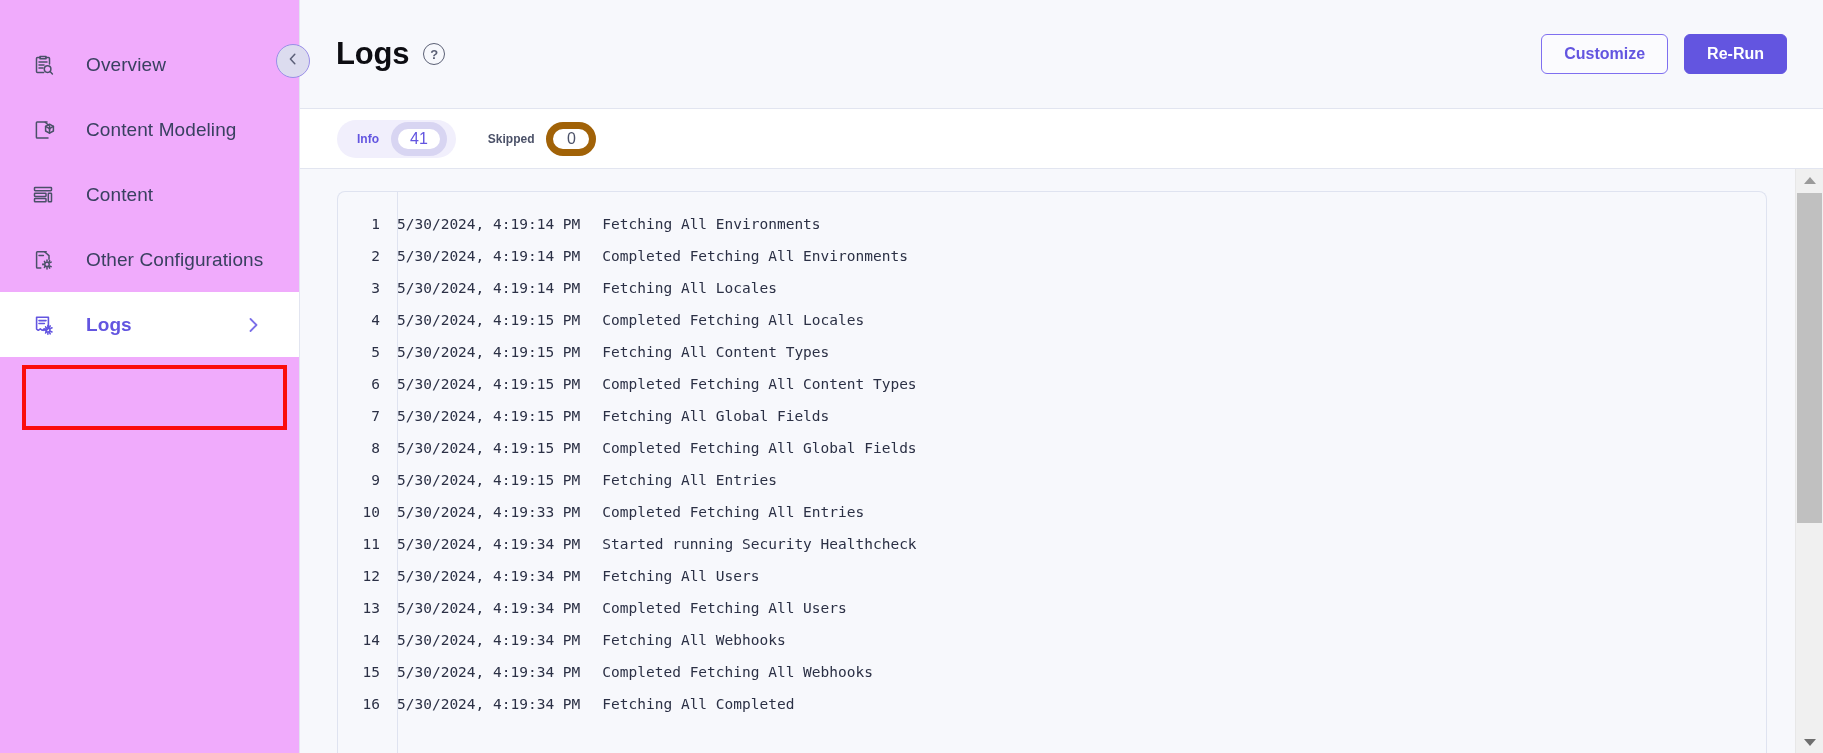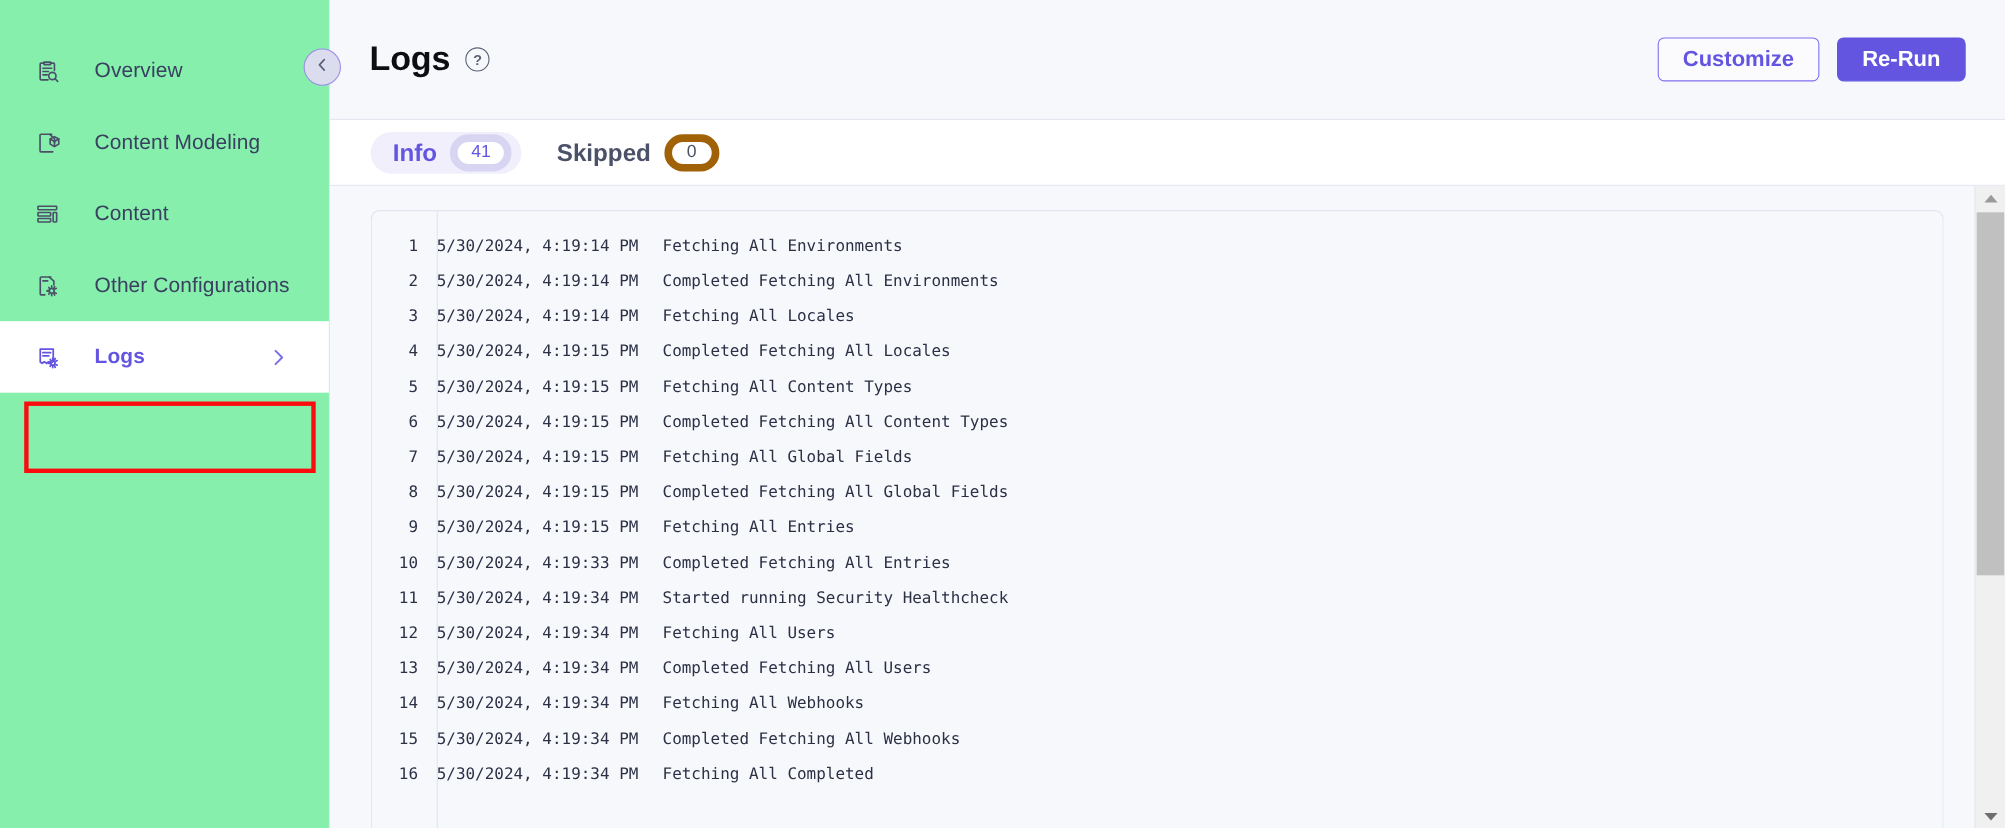--- a/index.html
+++ b/index.html
@@ -20,21 +20,21 @@
     height: 753px;
     display: flex;
     background: #f7f8fc;
   }
 
   
   .sidebar {
     position: relative;
     width: 300px;
     height: 753px;
-    background: #86efac;
+    background: #f0abfc;
     border-right: 1px solid #e2e5f0;
     box-sizing: border-box;
     padding-top: 32px;
     flex: 0 0 300px;
   }
   .nav-item {
     position: relative;
     display: flex;
     align-items: center;
     height: 65px;
@@ -147,21 +147,21 @@
   }
   .header-actions {
     margin-left: auto;
     display: flex;
     align-items: center;
     gap: 16px;
   }
   .btn {
     height: 40px;
     border-radius: 6px;
-    font-size: 20px;
+    font-size: 16px;
     font-weight: bold;
     display: inline-flex;
     align-items: center;
     justify-content: center;
     padding: 0 22px;
     box-sizing: border-box;
     cursor: pointer;
     white-space: nowrap;
   }
   .btn-outline {
@@ -194,21 +194,21 @@
     border-radius: 19px;
     padding: 0 9px 0 20px;
     box-sizing: border-box;
     cursor: pointer;
     gap: 12px;
   }
   .tab.active {
     background: #f1effc;
   }
   .tab .tab-label {
-    font-size: 22px;
+    font-size: 12px;
     font-weight: bold;
     color: #4b5168;
     white-space: nowrap;
   }
   .tab.active .tab-label {
     color: #6355e0;
   }
   .tab .tab-badge {
     min-width: 50px;
     height: 34px;

